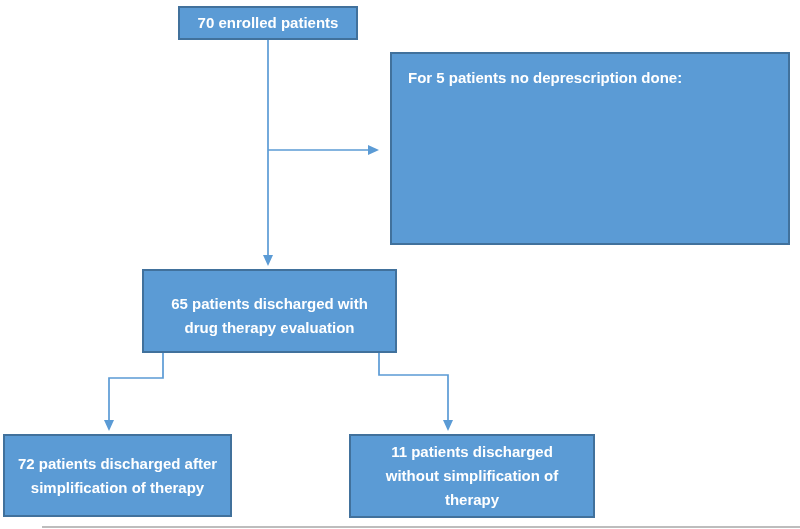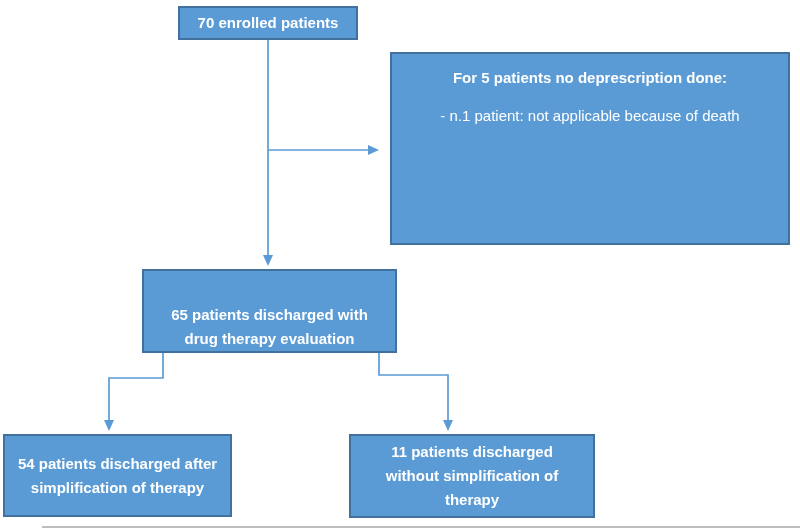--- a/index.html
+++ b/index.html
@@ -42,35 +42,35 @@
     line-height: 1.6;
   }
   .box-enrolled {
     left: 178px; top: 6px;
     width: 180px; height: 34px;
   }
   .box-info {
     left: 390px; top: 52px;
     width: 400px; height: 193px;
     display: block;
-    text-align: center;
+    text-align: left;
     font-weight: normal;
     padding: 14px 16px;
     line-height: 1.35;
   }
   .box-info .info-title {
     font-weight: bold;
     margin-bottom: 18px;
   }
   .box-info .info-item { margin-bottom: 17px; }
   .box-info .info-item:last-child { margin-bottom: 0; }
   .box-discharged {
     left: 142px; top: 269px;
     width: 255px; height: 84px;
-    align-items: flex-end;
+    align-items: center;
     padding: 10px 14px 0 14px;
   }
   .box-simplified {
     left: 3px; top: 434px;
     width: 229px; height: 83px;
     padding: 0 10px;
   }
   .box-not-simplified {
     left: 349px; top: 434px;
     width: 246px; height: 84px;
@@ -110,29 +110,28 @@
       <polygon points="448,431 443,420 453,420" stroke="none"></polygon>
     </g>
   </svg>
 
   <div class="box box-enrolled">
     <span>70 enrolled patients</span>
   </div>
 
   <div class="box box-info">
     <div class="info-title">For 5 patients no deprescription done:</div>
-    <div class="info-item">- n.1 patient: not applicable because of death</div>
   </div>
 
   <div class="box box-discharged">
     <span>65 patients discharged with drug therapy evaluation</span>
   </div>
 
   <div class="box box-simplified">
-    <span>54 patients discharged after simplification of therapy</span>
+    <span>72 patients discharged after simplification of therapy</span>
   </div>
 
   <div class="box box-not-simplified">
     <span>11 patients discharged without simplification of therapy</span>
   </div>
 
   <div class="bottom-rule"></div>
 
 </div>
 

